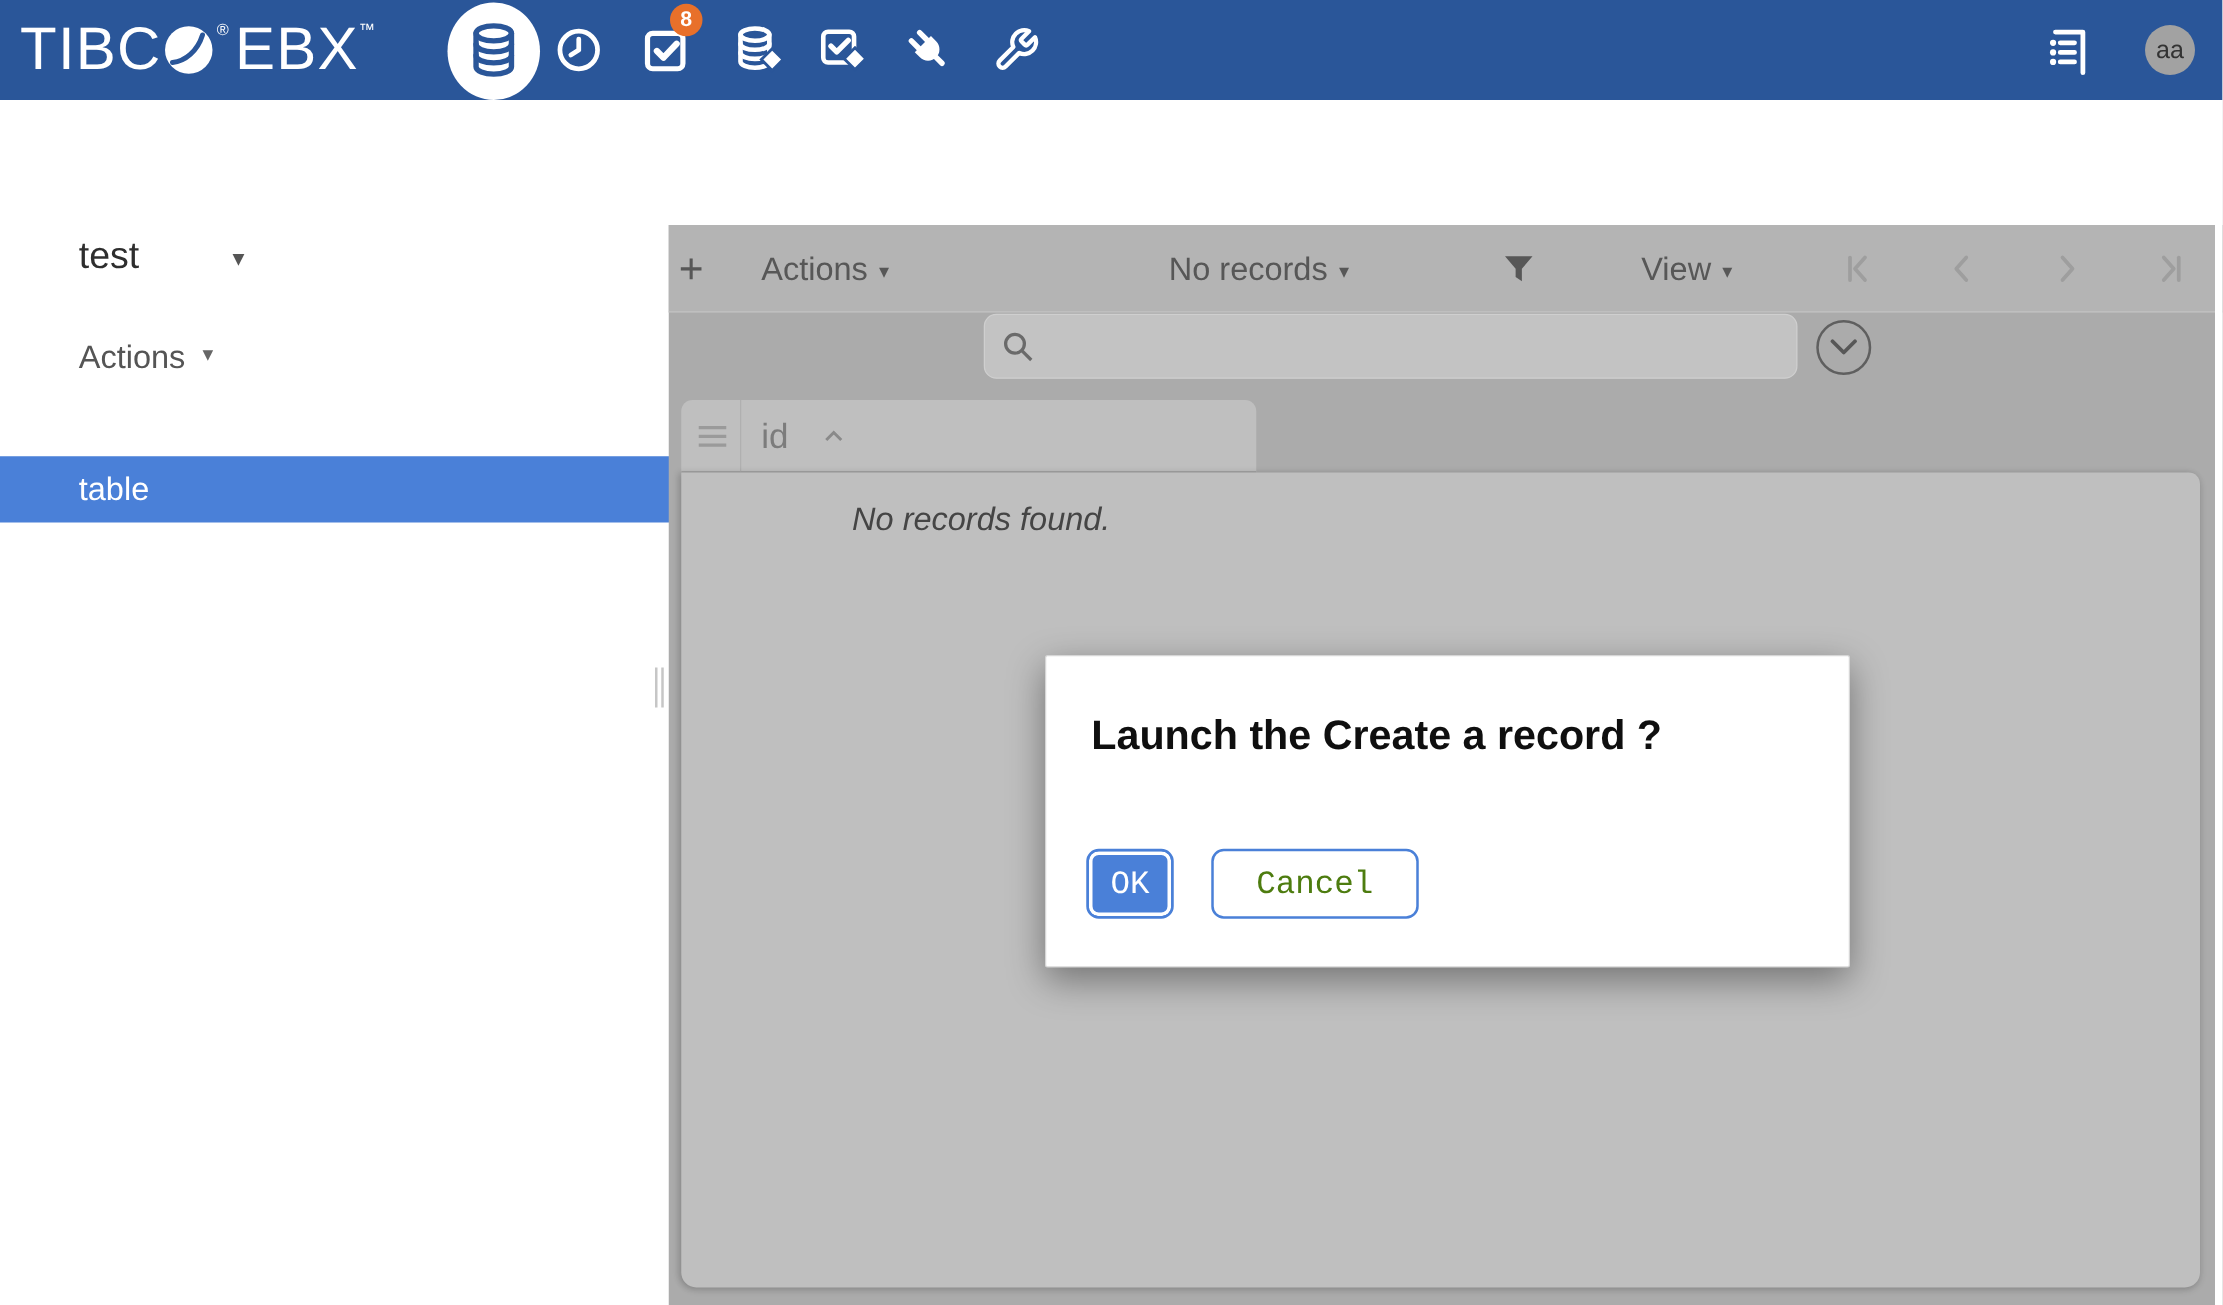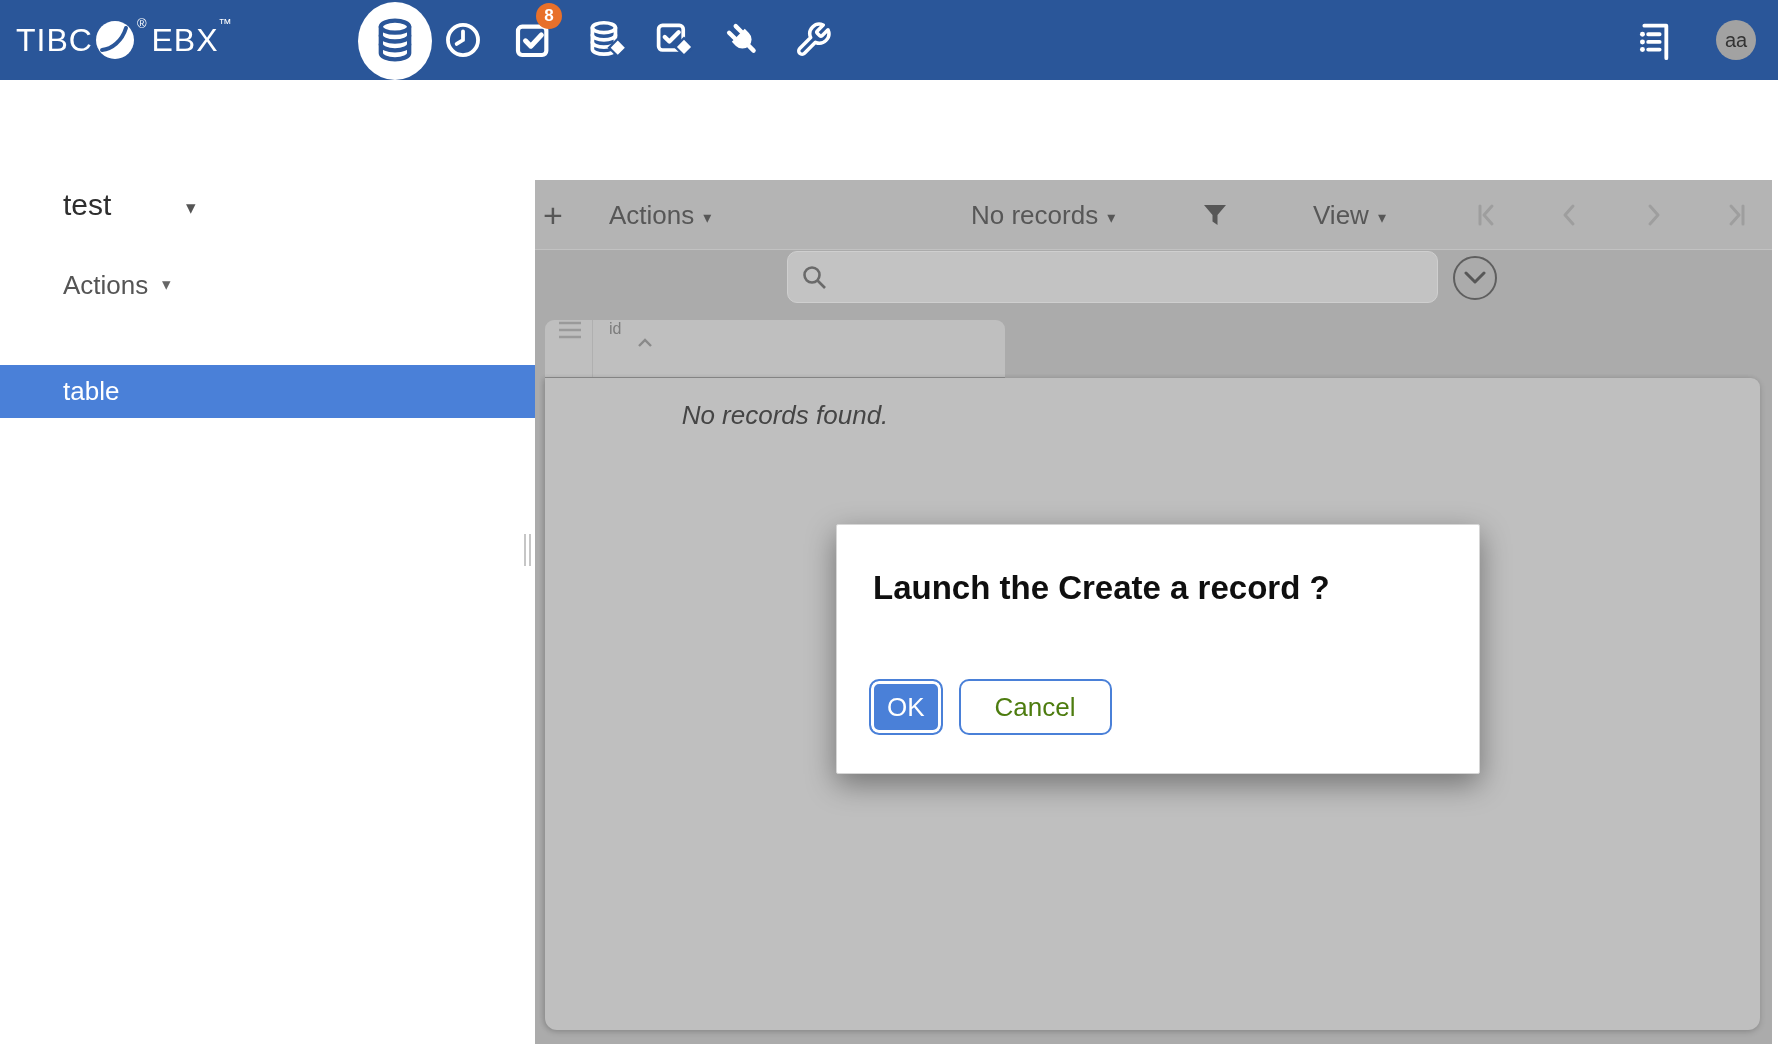--- a/index.html
+++ b/index.html
@@ -3,21 +3,21 @@
 <meta charset="utf-8">
 <style>
   * { margin:0; padding:0; box-sizing:border-box; }
   html,body { width:1778px; height:1044px; overflow:hidden; background:#ffffff;
     font-family:"Liberation Sans","DejaVu Sans",sans-serif; }
   #app { position:relative; width:1778px; height:1044px; background:#ffffff; }
 
   
   .topbar { position:absolute; left:0; top:0; width:1778px; height:80px; background:#2a5699; }
   .brand { position:absolute; left:16px; top:0; height:80px; display:flex; align-items:center; color:#fff; }
-  .brand .word { font-size:32px; font-weight:400; letter-spacing:1px; line-height:80px; }
+  .brand .word { font-size:48px; font-weight:400; letter-spacing:1px; line-height:80px; }
   .brand .sup { font-size:13px; align-self:flex-start; margin-top:16px; }
   .brand svg { margin:0 1px; }
   .navicons { position:absolute; top:0; left:0; height:80px; }
   .selected-circle { position:absolute; left:358px; top:2px; width:74px; height:78px; border-radius:50%; background:#ffffff; }
   .icon-btn { position:absolute; top:18px; width:44px; height:44px; display:flex; align-items:center; justify-content:center; }
   .badge { position:absolute; left:536px; top:3px; width:26px; height:26px; border-radius:50%;
     background:#e8702a; color:#fff; font-size:17px; font-weight:bold; text-align:center; line-height:26px; }
   .avatar { position:absolute; left:1716px; top:20px; width:40px; height:40px; border-radius:50%;
     background:#a2a2a2; color:#333; font-size:20px; text-align:center; line-height:40px; }
 
@@ -41,51 +41,51 @@
   .drag-handle i { display:block; width:2px; height:32px; background:#c6c6c6; }
 
   
   .main { position:absolute; left:535px; top:180px; width:1243px; height:864px; background:#ababab; }
   .toolbar { position:absolute; left:0; top:0; width:1243px; height:70px; background:#b4b4b4; border-bottom:1px solid #c2c2c2; }
   .tb-item { position:absolute; top:0; height:70px; display:flex; align-items:center; gap:9px;
     font-size:26px; color:#575757; }
   .tb-caret { font-size:16px; color:#575757; padding-top:4px; }
   .tb-plus { left:8px; font-size:34px; font-weight:300; }
   .tb-actions { left:74px; }
-  .tb-records { left:400px;margin-left:36px; }
+  .tb-records { left:400px; }
   .tb-funnel { left:668px; top:24px; position:absolute; }
   .tb-view { left:778px; }
   .pag { position:absolute; top:23px; }
 
   .search-box { position:absolute; left:252px; top:71px; width:651px; height:52px; background:#c3c3c3;
     border:1px solid #cfcfcf; border-radius:10px; }
   .search-box svg { position:absolute; left:14px; top:13px; }
   .search-box input { position:absolute; left:46px; top:0; width:595px; height:50px; background:transparent;
     border:none; outline:none; font-size:26px; color:#333; font-family:inherit; }
   .expand-btn { position:absolute; left:918px; top:76px; width:44px; height:44px; border-radius:50%;
     border:2px solid #5f5f5f; display:flex; align-items:center; justify-content:center; }
 
   .chips { position:absolute; left:10px; top:140px; height:58px; width:460px; background:#bfbfbf;
     border-radius:9px 9px 0 0; border-bottom:1px solid #8f8f8f; display:flex; }
-  .chip { position:relative; height:100%; display:flex; align-items:flex-start; border-right:1px solid #b0b0b0;
-    font-size:16px; color:#7c7c7c; padding-left:16px;flex-direction:column; }
+  .chip { position:relative; height:100%; display:flex; align-items:center; border-right:1px solid #b0b0b0;
+    font-size:28px; color:#7c7c7c; padding-left:16px; }
   .chip:last-child { border-right:none; }
   .chip .sort { margin-left:28px; }
 
   .panel { position:absolute; left:10px; top:198px; width:1215px; height:652px; background:#bfbfbf;
     border-radius:0 9px 12px 12px; box-shadow:-2px 0 5px rgba(0,0,0,0.10), 0 2px 6px rgba(0,0,0,0.15); }
   .empty-msg { position:absolute; left:0; top:22px; width:480px; text-align:center;
     font-size:26px; font-style:italic; color:#454545; }
   .right-strip { position:absolute; right:0; top:0; width:6px; height:864px; background:#fff; }
 
   
   .dialog { position:absolute; left:836px; top:488px; width:644px; height:250px; background:#ffffff;
     border:1px solid #d6d6d6; border-radius:2px; box-shadow:0 10px 30px rgba(0,0,0,0.40);margin-top:36px; }
   .dialog-title { position:absolute; left:36px; top:44px; font-size:33px; font-weight:600; color:#0f0f0f; }
-  .dialog-buttons { position:absolute; left:32px; top:154px; display:flex; gap:16px; }
+  .dialog-buttons { position:absolute; left:32px; top:154px; display:flex; gap:30px;font-family:Liberation Mono, monospace; }
   .btn { height:56px; border-radius:10px; font-size:26px; font-family:inherit; cursor:pointer; }
   .btn-ok { min-width:70px; padding:0 16px; background:#4a80d8; color:#fff;
     border:2px solid #4a80d8; box-shadow:inset 0 0 0 3px #ffffff; }
   .btn-cancel { padding:0 34px; background:#ffffff; color:#4d7c0f; border:2px solid #4a80d8; }
 
   .st-w { stroke:#ffffff; fill:none; stroke-linecap:round; stroke-linejoin:round; }
   .st-b { stroke:#2a5699; fill:none; stroke-linecap:round; stroke-linejoin:round; }
   .st-g { stroke:#575757; fill:none; stroke-linecap:round; stroke-linejoin:round; }
   .st-dis { stroke:#9e9e9e; fill:none; stroke-linecap:round; stroke-linejoin:round; }
 </style>

